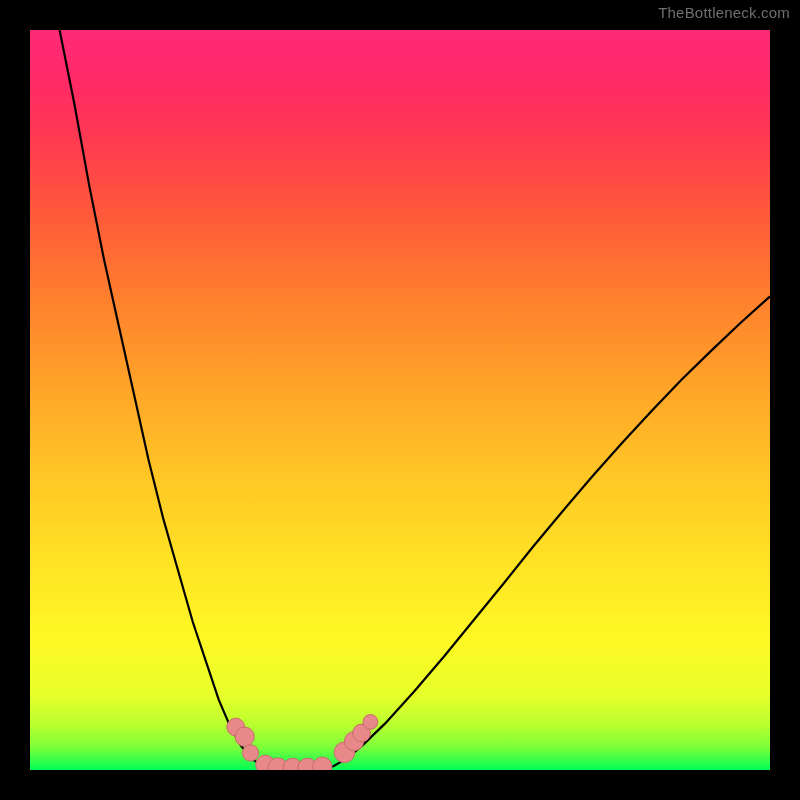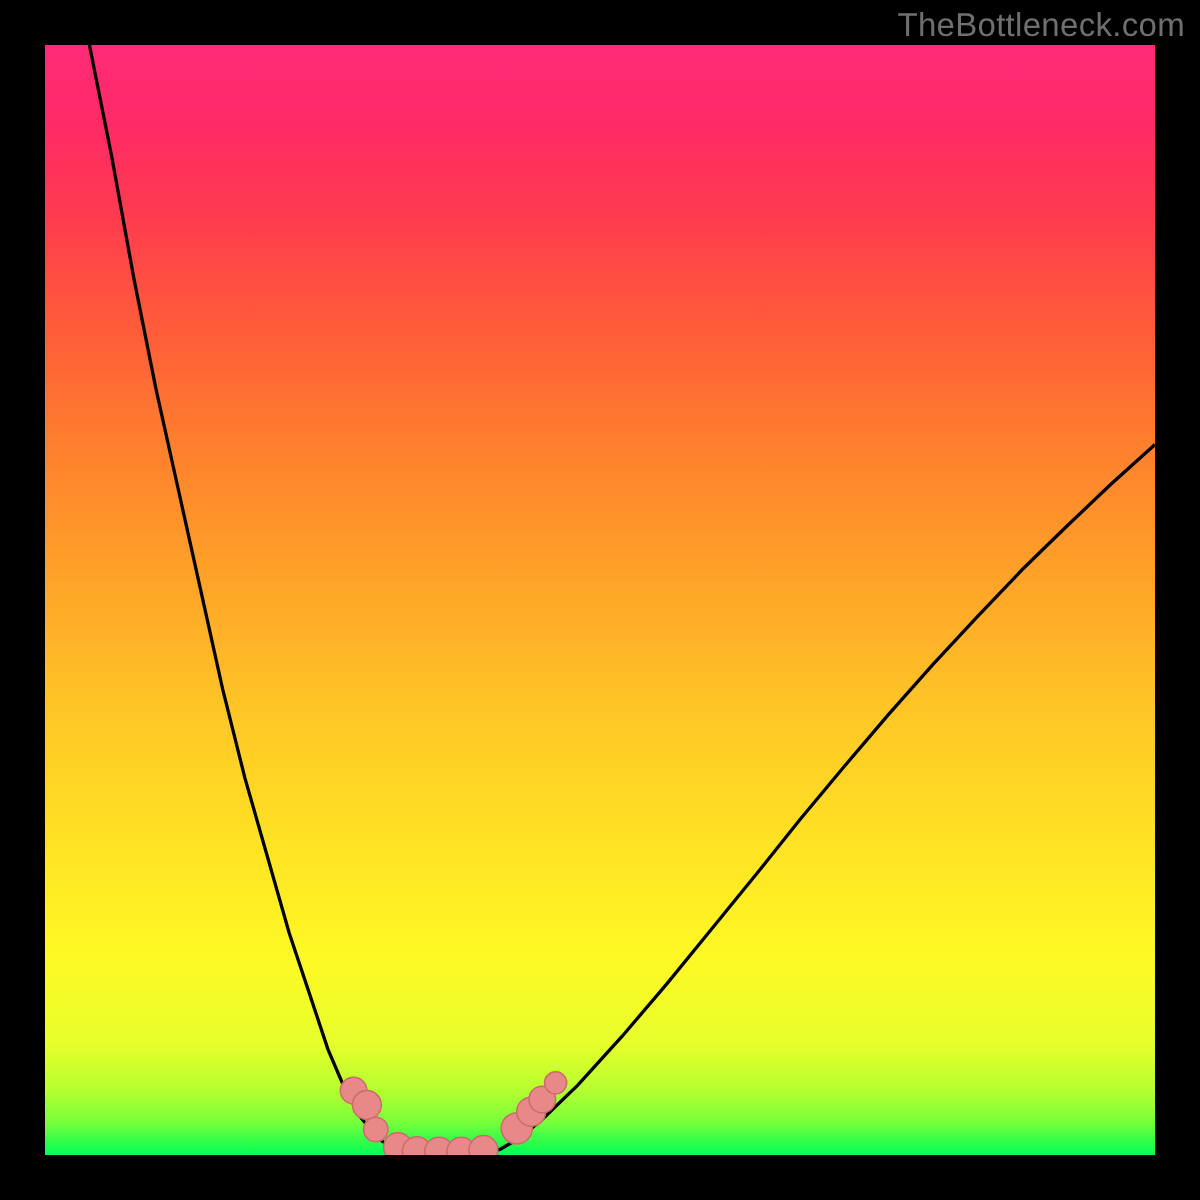--- a/index.html
+++ b/index.html
@@ -39,21 +39,21 @@
       #ff3a50 85%,
       #ff2a66 93%,
       #ff2a78 100%
     );
   }
   #watermark {
     position: absolute;
     top: 4px;
     right: 10px;
     color: #6f6f6f;
-    font-size: 22px;
+    font-size: 15px;
     letter-spacing: 0.2px;
     font-weight: 500;
     user-select: none;
   }
   svg {
     position: absolute;
     left: 0;
     top: 0;
   }
   .curve {

